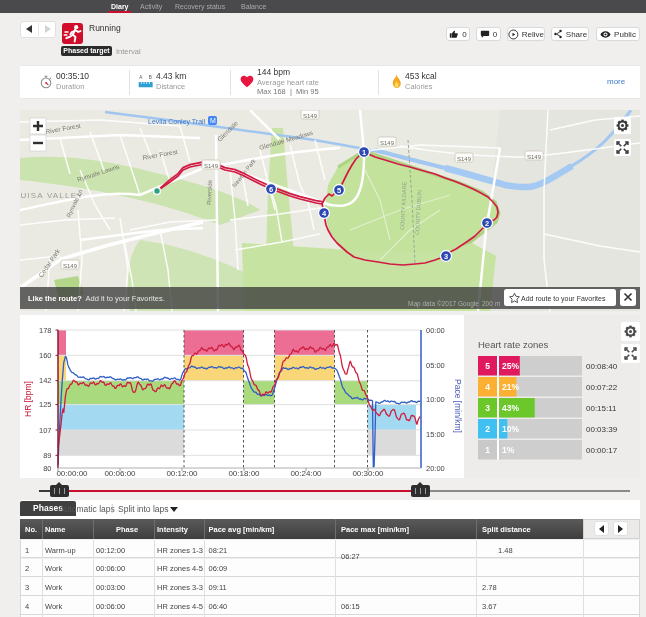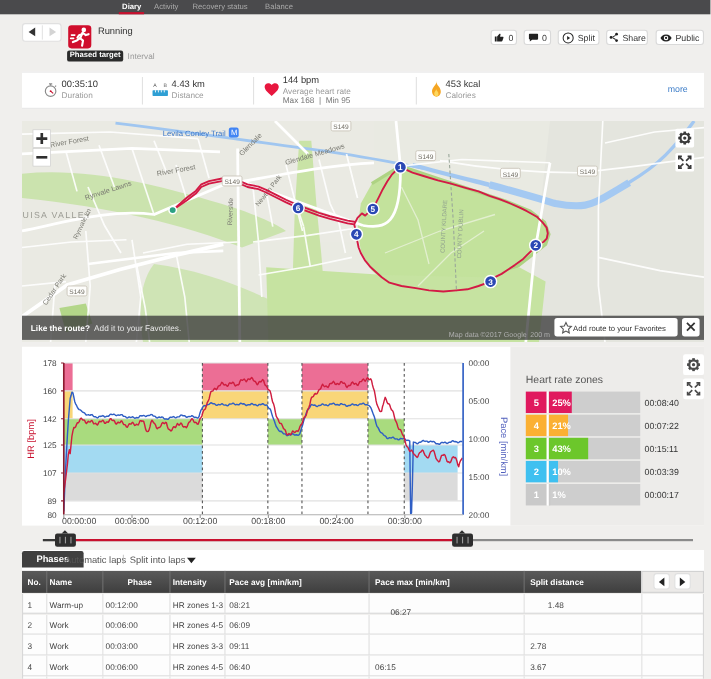--- a/index.html
+++ b/index.html
@@ -48,21 +48,21 @@
       <svg width="10" height="10" viewBox="0 0 24 24" fill="#222">
         <path d="M4 4h16c1.1 0 2 .9 2 2v9c0 1.1-.9 2-2 2H9l-5 4v-4H4c-1.1 0-2-.9-2-2V6c0-1.1.9-2 2-2z"></path>
       </svg>
       <span>0</span>
     </div>
 <div class="btn" style="left:507px;top:27px;width:38px;height:14px;font-size:8px;gap:3px;">
       <svg width="11" height="11" viewBox="0 0 24 24">
         <circle cx="12" cy="12" r="10" fill="none" stroke="#222" stroke-width="2"></circle>
         <path d="M10 8l6 4-6 4z" fill="#222"></path>
       </svg>
-      <span>Split</span>
+      <span>Relive</span>
     </div>
 <div class="btn" style="left:551px;top:27px;width:38px;height:14px;font-size:8px;gap:3px;">
       <svg width="10" height="10" viewBox="0 0 24 24" fill="#222">
         <circle cx="18" cy="5" r="3"></circle>
         <circle cx="6" cy="12" r="3"></circle>
         <circle cx="18" cy="19" r="3"></circle>
         <path d="M8.6 13.5l6.8 3.9 1-1.7-6.8-3.9zM15.4 6.6l-6.8 3.9 1 1.7 6.8-3.9z"></path>
       </svg>
       <span>Share</span>
     </div>
@@ -478,21 +478,21 @@
 <div class="abs" style="left:204px;top:558.5px;width:1px;height:18.7px;background:#e0e0e0;"></div>
 <div class="abs" style="left:335px;top:558.5px;width:1px;height:18.7px;background:#e0e0e0;"></div>
 <div class="abs" style="left:476px;top:558.5px;width:1px;height:18.7px;background:#e0e0e0;"></div>
 <div class="abs" style="left:583px;top:558.5px;width:1px;height:18.7px;background:#e0e0e0;"></div>
 <div class="abs" style="left:20px;top:577.2px;width:620px;height:18.7px;background:#fdfdfd;border-bottom:1px solid #d8d8d8;"></div>
 <div class="abs" style="left:25px;top:582.9000000000001px;font-size:7.5px;color:#444;">3</div>
 <div class="abs" style="left:45px;top:582.9000000000001px;font-size:7.5px;color:#444;">Work</div>
 <div class="abs" style="left:96px;top:582.9000000000001px;font-size:7.5px;color:#444;">00:03:00</div>
 <div class="abs" style="left:157.0px;top:582.9000000000001px;font-size:7.5px;color:#444;">HR zones 3-3</div>
 <div class="abs" style="left:208.5px;top:582.9000000000001px;font-size:7.5px;color:#444;">09:11</div>
-<div class="abs" style="left:341px;top:552px;font-size:7.5px;color:#444;margin-left:14px;">06:27</div>
+<div class="abs" style="left:341px;top:552px;font-size:7.5px;color:#444;">06:27</div>
 <div class="abs" style="left:482px;top:582.9000000000001px;font-size:7.5px;color:#444;">2.78</div>
 <div class="abs" style="left:42px;top:577.2px;width:1px;height:18.7px;background:#e0e0e0;"></div>
 <div class="abs" style="left:93px;top:577.2px;width:1px;height:18.7px;background:#e0e0e0;"></div>
 <div class="abs" style="left:153.5px;top:577.2px;width:1px;height:18.7px;background:#e0e0e0;"></div>
 <div class="abs" style="left:204px;top:577.2px;width:1px;height:18.7px;background:#e0e0e0;"></div>
 <div class="abs" style="left:335px;top:577.2px;width:1px;height:18.7px;background:#e0e0e0;"></div>
 <div class="abs" style="left:476px;top:577.2px;width:1px;height:18.7px;background:#e0e0e0;"></div>
 <div class="abs" style="left:583px;top:577.2px;width:1px;height:18.7px;background:#e0e0e0;"></div>
 <div class="abs" style="left:20px;top:595.9000000000001px;width:620px;height:18.7px;background:#fdfdfd;border-bottom:1px solid #d8d8d8;"></div>
 <div class="abs" style="left:25px;top:601.6000000000001px;font-size:7.5px;color:#444;">4</div>

